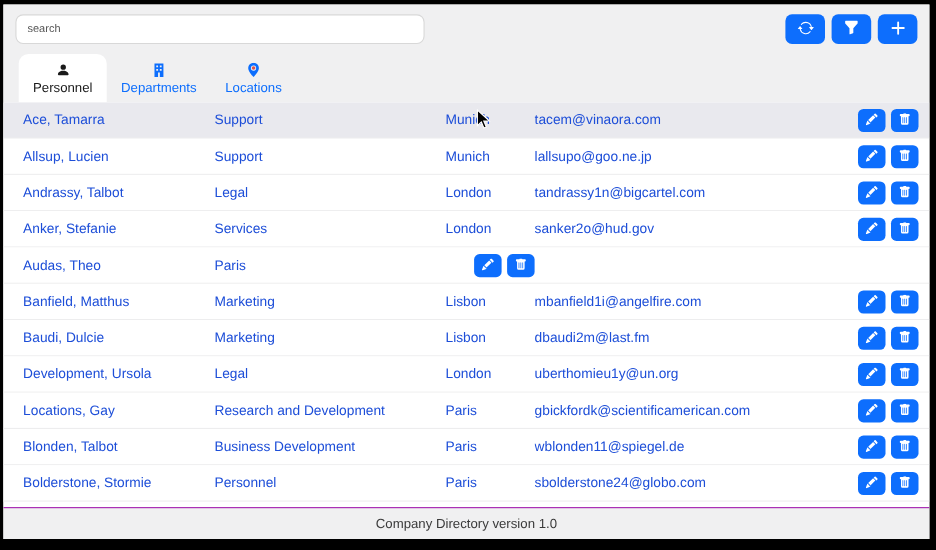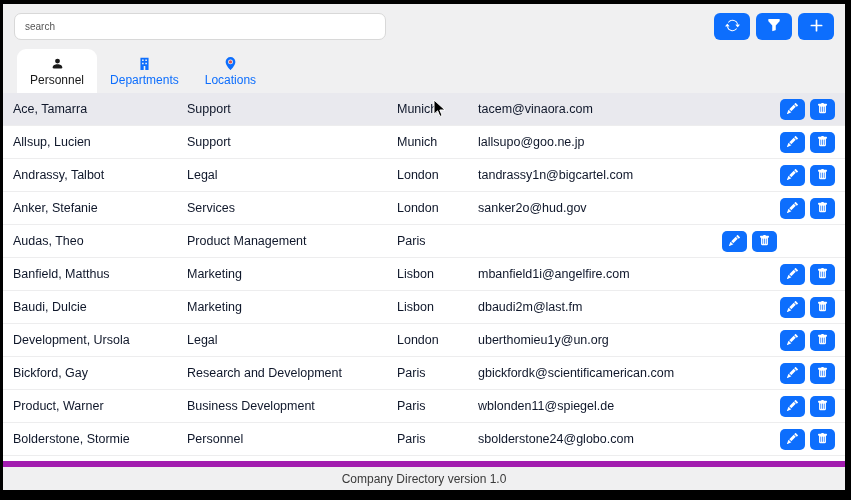--- a/index.html
+++ b/index.html
@@ -71,40 +71,40 @@
     flex:1 1 auto;
     background:#fff;
     overflow:hidden;
     display:flex; flex-direction:column;
   }
   .row {
     flex:0 0 33px;
     display:grid;
     grid-template-columns:174px 210px 81px 1fr 58px;
     align-items:center;
-    padding:0 10px 0 10px;
+    padding:0 10px 0 18px;
     border-bottom:1px solid #ededee;
     background:#fff;
-    font-size:12.5px; color:#0f172a;
+    font-size:12.5px; color:#1d4ed8;
   }
   .row.selected { background:var(--row-highlight); }
   .cell { overflow:hidden; white-space:nowrap; text-overflow:ellipsis; padding-right:8px; }
   .actions { display:flex; gap:5px; justify-content:flex-end; }
   .action-btn {
     width:25px; height:21px;
     background:var(--accent);
     border:none; border-radius:5px;
     display:flex; align-items:center; justify-content:center;
     cursor:pointer; padding:0;
   }
   
   .footer {
     flex:0 0 29px; height:29px;
     background:#f0f0f1;
-    border-top:6px solid #a21caf;
+    border-top:1px solid #a21caf;
     display:flex; align-items:center; justify-content:center;
     font-size:12px; color:#3a3a3a;
   }
   
   .cursor {
     position:absolute; left:433px; top:99px;
     pointer-events:none; z-index:10;
   }
 </style>
 </head>
@@ -253,21 +253,20 @@
         <span>
           <svg width="11" height="11" viewBox="0 0 16 16" fill="#fff">
                 <path d="M2.5 1a1 1 0 0 0-1 1v1a1 1 0 0 0 1 1H3v9a2 2 0 0 0 2 2h6a2 2 0 0 0 2-2V4h.5a1 1 0 0 0 1-1V2a1 1 0 0 0-1-1H10a1 1 0 0 0-1-1H7a1 1 0 0 0-1 1H2.5zm3 4a.5.5 0 0 1 .5.5v7a.5.5 0 0 1-1 0v-7a.5.5 0 0 1 .5-.5zM8 5a.5.5 0 0 1 .5.5v7a.5.5 0 0 1-1 0v-7A.5.5 0 0 1 8 5zm3 .5v7a.5.5 0 0 1-1 0v-7a.5.5 0 0 1 1 0z"></path>
               </svg>
         </span>
       </button>
     </div>
   </div>
       <div class="row">
     <div class="cell">Audas, Theo</div>
-    <div class="cell">Product Management</div>
     <div class="cell">Paris</div>
     <div class="actions">
       <button class="action-btn">
         <span>
           <svg width="11" height="11" viewBox="0 0 16 16" fill="#fff">
                 <path d="M12.854.146a.5.5 0 0 0-.707 0L10.5 1.793 14.207 5.5l1.647-1.646a.5.5 0 0 0 0-.708l-3-3zm.646 6.061L9.793 2.5 3.293 9H3.5a.5.5 0 0 1 .5.5v.5h.5a.5.5 0 0 1 .5.5v.5h.5a.5.5 0 0 1 .5.5v.5h.207l6.5-6.5zm-7.468 7.468A.5.5 0 0 1 6 13.5V13h-.5a.5.5 0 0 1-.5-.5V12h-.5a.5.5 0 0 1-.5-.5V11h-.5a.5.5 0 0 1-.5-.5V10h-.5a.499.499 0 0 1-.175-.032l-.179.178a.5.5 0 0 0-.11.168l-2 5a.5.5 0 0 0 .65.65l5-2a.5.5 0 0 0 .168-.11l.178-.178z"></path>
               </svg>
         </span>
       </button>
       <button class="action-btn">
@@ -339,21 +338,21 @@
       <button class="action-btn">
         <span>
           <svg width="11" height="11" viewBox="0 0 16 16" fill="#fff">
                 <path d="M2.5 1a1 1 0 0 0-1 1v1a1 1 0 0 0 1 1H3v9a2 2 0 0 0 2 2h6a2 2 0 0 0 2-2V4h.5a1 1 0 0 0 1-1V2a1 1 0 0 0-1-1H10a1 1 0 0 0-1-1H7a1 1 0 0 0-1 1H2.5zm3 4a.5.5 0 0 1 .5.5v7a.5.5 0 0 1-1 0v-7a.5.5 0 0 1 .5-.5zM8 5a.5.5 0 0 1 .5.5v7a.5.5 0 0 1-1 0v-7A.5.5 0 0 1 8 5zm3 .5v7a.5.5 0 0 1-1 0v-7a.5.5 0 0 1 1 0z"></path>
               </svg>
         </span>
       </button>
     </div>
   </div>
       <div class="row">
-    <div class="cell">Bickford, Gay</div>
+    <div class="cell">Locations, Gay</div>
     <div class="cell">Research and Development</div>
     <div class="cell">Paris</div>
     <div class="cell">gbickfordk@scientificamerican.com</div>
     <div class="actions">
       <button class="action-btn">
         <span>
           <svg width="11" height="11" viewBox="0 0 16 16" fill="#fff">
                 <path d="M12.854.146a.5.5 0 0 0-.707 0L10.5 1.793 14.207 5.5l1.647-1.646a.5.5 0 0 0 0-.708l-3-3zm.646 6.061L9.793 2.5 3.293 9H3.5a.5.5 0 0 1 .5.5v.5h.5a.5.5 0 0 1 .5.5v.5h.5a.5.5 0 0 1 .5.5v.5h.207l6.5-6.5zm-7.468 7.468A.5.5 0 0 1 6 13.5V13h-.5a.5.5 0 0 1-.5-.5V12h-.5a.5.5 0 0 1-.5-.5V11h-.5a.5.5 0 0 1-.5-.5V10h-.5a.499.499 0 0 1-.175-.032l-.179.178a.5.5 0 0 0-.11.168l-2 5a.5.5 0 0 0 .65.65l5-2a.5.5 0 0 0 .168-.11l.178-.178z"></path>
               </svg>
         </span>
@@ -361,21 +360,21 @@
       <button class="action-btn">
         <span>
           <svg width="11" height="11" viewBox="0 0 16 16" fill="#fff">
                 <path d="M2.5 1a1 1 0 0 0-1 1v1a1 1 0 0 0 1 1H3v9a2 2 0 0 0 2 2h6a2 2 0 0 0 2-2V4h.5a1 1 0 0 0 1-1V2a1 1 0 0 0-1-1H10a1 1 0 0 0-1-1H7a1 1 0 0 0-1 1H2.5zm3 4a.5.5 0 0 1 .5.5v7a.5.5 0 0 1-1 0v-7a.5.5 0 0 1 .5-.5zM8 5a.5.5 0 0 1 .5.5v7a.5.5 0 0 1-1 0v-7A.5.5 0 0 1 8 5zm3 .5v7a.5.5 0 0 1-1 0v-7a.5.5 0 0 1 1 0z"></path>
               </svg>
         </span>
       </button>
     </div>
   </div>
       <div class="row">
-    <div class="cell">Product, Warner</div>
+    <div class="cell">Blonden, Talbot</div>
     <div class="cell">Business Development</div>
     <div class="cell">Paris</div>
     <div class="cell">wblonden11@spiegel.de</div>
     <div class="actions">
       <button class="action-btn">
         <span>
           <svg width="11" height="11" viewBox="0 0 16 16" fill="#fff">
                 <path d="M12.854.146a.5.5 0 0 0-.707 0L10.5 1.793 14.207 5.5l1.647-1.646a.5.5 0 0 0 0-.708l-3-3zm.646 6.061L9.793 2.5 3.293 9H3.5a.5.5 0 0 1 .5.5v.5h.5a.5.5 0 0 1 .5.5v.5h.5a.5.5 0 0 1 .5.5v.5h.207l6.5-6.5zm-7.468 7.468A.5.5 0 0 1 6 13.5V13h-.5a.5.5 0 0 1-.5-.5V12h-.5a.5.5 0 0 1-.5-.5V11h-.5a.5.5 0 0 1-.5-.5V10h-.5a.499.499 0 0 1-.175-.032l-.179.178a.5.5 0 0 0-.11.168l-2 5a.5.5 0 0 0 .65.65l5-2a.5.5 0 0 0 .168-.11l.178-.178z"></path>
               </svg>
         </span>

